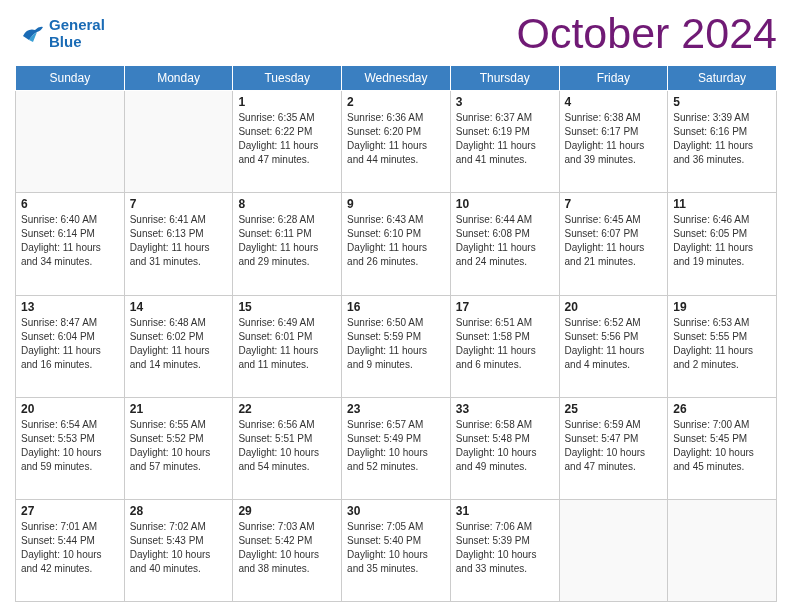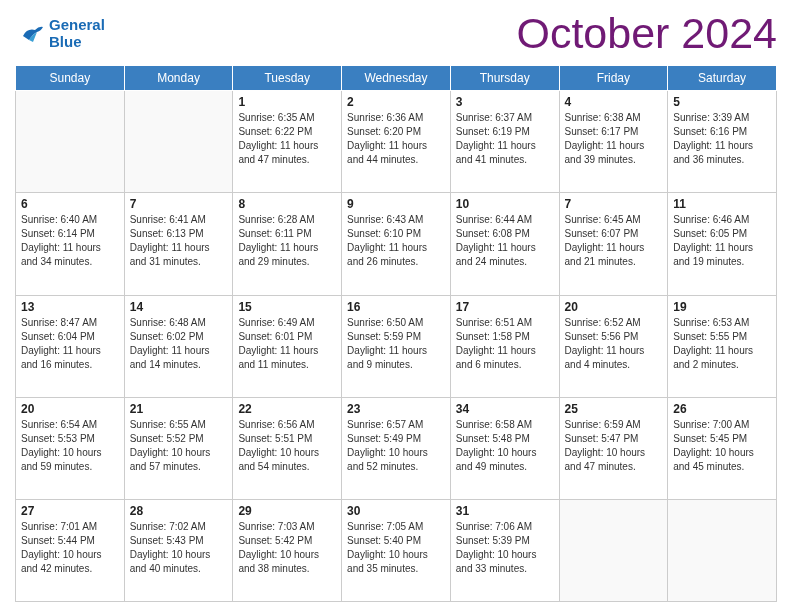--- a/index.html
+++ b/index.html
@@ -272,21 +272,21 @@
 Sunset: 5:51 PM
 Daylight: 10 hours and 54 minutes.</div>
           </td>
           <td>
             <div class="day-num">23</div>
             <div class="day-info">Sunrise: 6:57 AM
 Sunset: 5:49 PM
 Daylight: 10 hours and 52 minutes.</div>
           </td>
           <td>
-            <div class="day-num">34</div>
+            <div class="day-num">33</div>
             <div class="day-info">Sunrise: 6:58 AM
 Sunset: 5:48 PM
 Daylight: 10 hours and 49 minutes.</div>
           </td>
           <td>
             <div class="day-num">25</div>
             <div class="day-info">Sunrise: 6:59 AM
 Sunset: 5:47 PM
 Daylight: 10 hours and 47 minutes.</div>
           </td>

